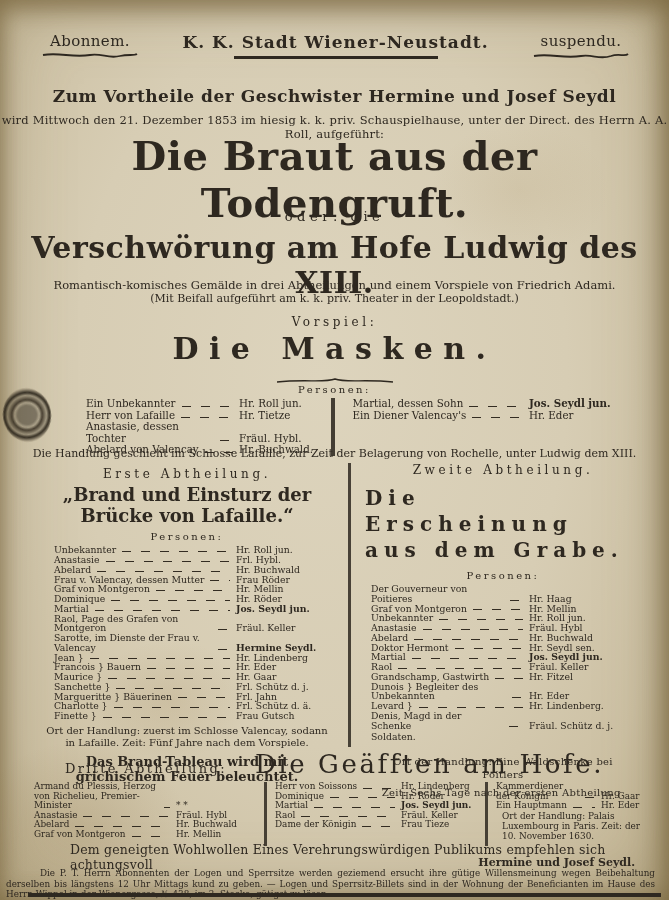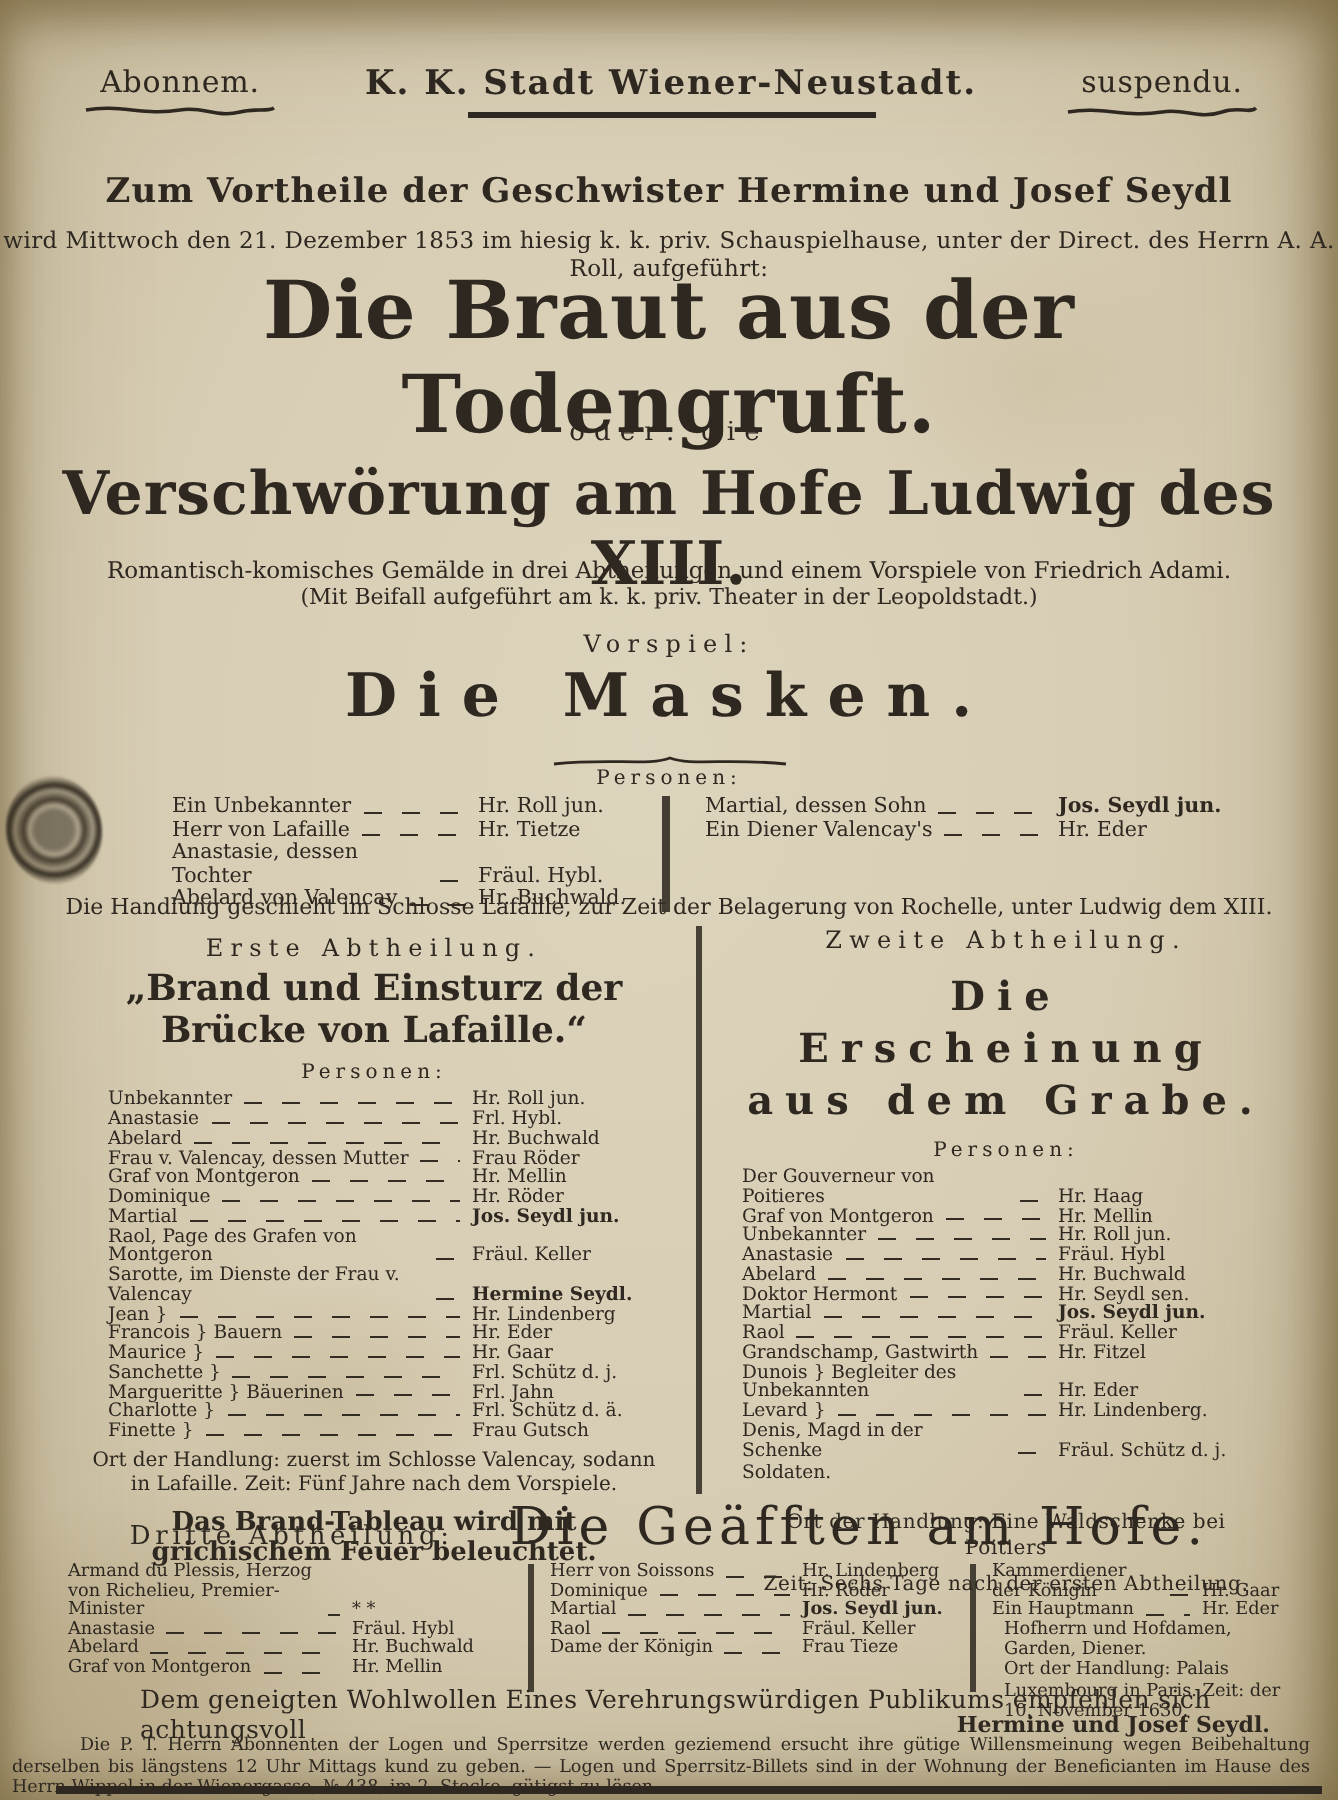--- a/index.html
+++ b/index.html
@@ -68,21 +68,21 @@
   .vorcast .colL .actor{flex:0 0 92px;}
   .vorcast .colR .actor{flex:0 0 112px;}
   .handnote{top:447px;font-size:11px;}
   .acts{top:463px;left:34px;right:24px;display:flex;align-items:stretch;height:284px;}
   .act1{width:306px;display:flex;flex-direction:column;}
   .act2{flex:1;display:flex;flex-direction:column;margin-left:10px;}
   .actdiv{width:3px;background:#2e2820;opacity:.85;margin-left:8px;}
   .acthead{font-size:12px;letter-spacing:.3em;text-align:center;margin-top:4px;}
   .act1 .acttitle{font-size:18px;font-weight:bold;text-align:center;margin:4px 6px 2px 6px;line-height:1.15;}
   .act2 .acthead{margin-top:0;}
-  .act2 .acttitle{font-size:20px;font-weight:bold;text-align:center;letter-spacing:.3em;margin:8px 4px 4px 4px;line-height:1.3;}
+  .act2 .acttitle{font-size:20px;font-weight:bold;text-align:left;letter-spacing:.3em;margin:8px 4px 4px 4px;line-height:1.3;}
   .actpers{text-align:center;margin:3px 0 3px 0;}
   .castlist{margin:0 6px 0 20px;}
   .castlist .crow{font-size:9.3px;line-height:1.05;}
   .act1 .castlist .actor{flex:0 0 98px;}
   .act2 .castlist{margin:0 4px 0 10px;}
   .act2 .castlist .actor{flex:0 0 112px;}
   .extras{font-size:9.3px;margin:1px 0 0 10px;}
   .ortnote{font-size:10px;text-align:center;margin:4px 10px 0 10px;line-height:1.25;}
   .effect{font-size:13px;font-weight:bold;text-align:center;margin:4px 8px 0 8px;line-height:1.2;}
   .act2 .ortnote{margin-top:14px;letter-spacing:.03em;}
@@ -415,21 +415,20 @@
             <span class="role">Kammerdiener der Königin</span>
             <span class="lead"></span>
             <span class="actor">Hr. Gaar</span>
           </div>
           <div class="crow">
             <span class="role">Ein Hauptmann</span>
             <span class="lead"></span>
             <span class="actor">Hr. Eder</span>
           </div>
         </div>
-      <div class="extras3">Hofherrn und Hofdamen, Garden, Diener.</div>
       <div class="ort3">Ort der Handlung: Palais Luxembourg in Paris.  Zeit: der 10. November 1630.</div>
     </div>
   </div>
 
   <div class="abs dedication">Dem geneigten Wohlwollen Eines Verehrungswürdigen Publikums empfehlen sich achtungsvoll</div>
   <div class="abs signature">Hermine und Josef Seydl.</div>
   <div class="abs fineprint">Die P. T. Herrn Abonnenten der Logen und Sperrsitze werden geziemend ersucht ihre gütige Willensmeinung wegen Beibehaltung derselben bis längstens 12 Uhr Mittags kund zu geben. — Logen und Sperrsitz-Billets sind in der Wohnung der Beneficianten im Hause des Herrn Wippel in der Wienergasse, № 438, im 2. Stocke, gütigst zu lösen</div>
   <div class="abs botrule"></div>
 </div>
 

